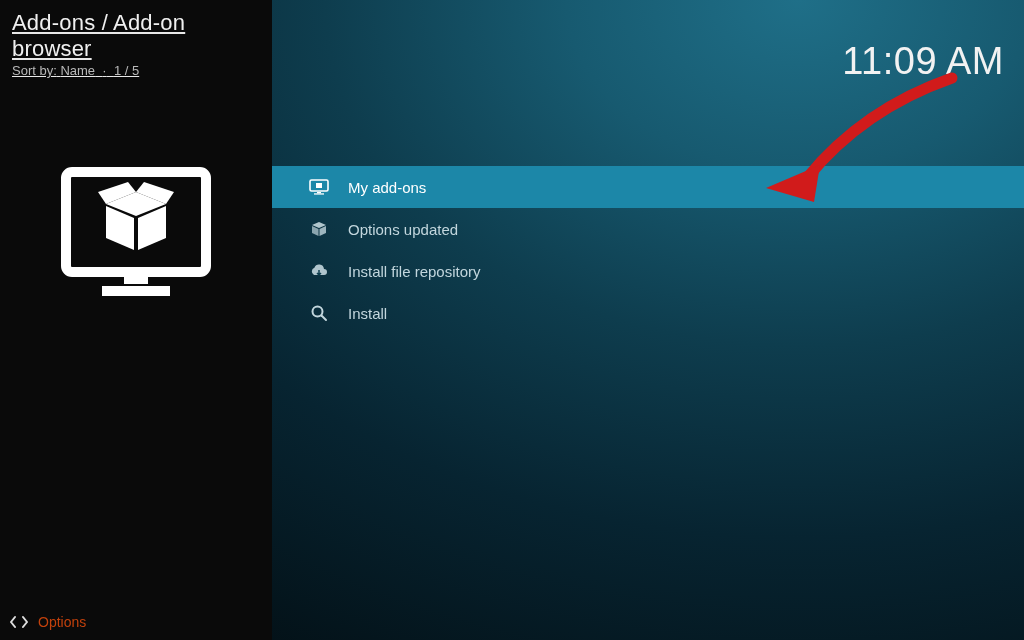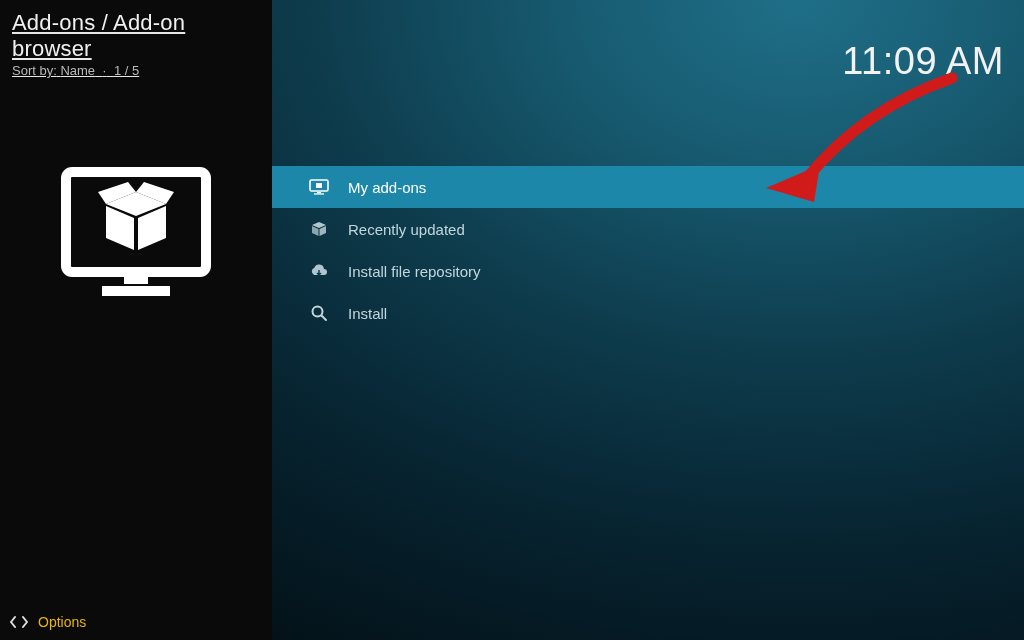--- a/index.html
+++ b/index.html
@@ -97,21 +97,21 @@
   }
 
   
   .footer {
     position: absolute;
     left: 10px;
     bottom: 10px;
     display: flex;
     align-items: center;
     gap: 10px;
-    color: #eab308;
+    color: #c2410c;
     font-size: 14px;
   }
   .footer svg { fill: #dedede; }
 </style>
 </head>
 <body>
 
 <div class="app">
 
   <div class="sidebar">
@@ -161,21 +161,21 @@
       </div>
 
       <div class="menu-row">
         <span class="icon-wrap">
           <svg width="18" height="18" viewBox="0 0 18 18">
             <polygon points="9,2 16,5 9,8 2,5" fill="currentColor" opacity="0.9"></polygon>
             <polygon points="2,6 8.5,9 8.5,16 2,13" fill="currentColor" opacity="0.7"></polygon>
             <polygon points="16,6 9.5,9 9.5,16 16,13" fill="currentColor" opacity="0.8"></polygon>
           </svg>
         </span>
-        <span>Recently updated</span>
+        <span>Options updated</span>
       </div>
 
       <div class="menu-row">
         <span class="icon-wrap">
           <svg width="20" height="16" viewBox="0 0 20 16">
             <path d="M15 6a5 5 0 0 0-9.6-1.3A4 4 0 0 0 5 12h10a3 3 0 0 0 0-6z" fill="currentColor" opacity="0.9"></path>
             <path d="M10 7v5m0 0l-2-2m2 2l2-2" stroke="#0e3d4e" stroke-width="1.5" fill="none"></path>
           </svg>
         </span>
         <span>Install file repository</span>

